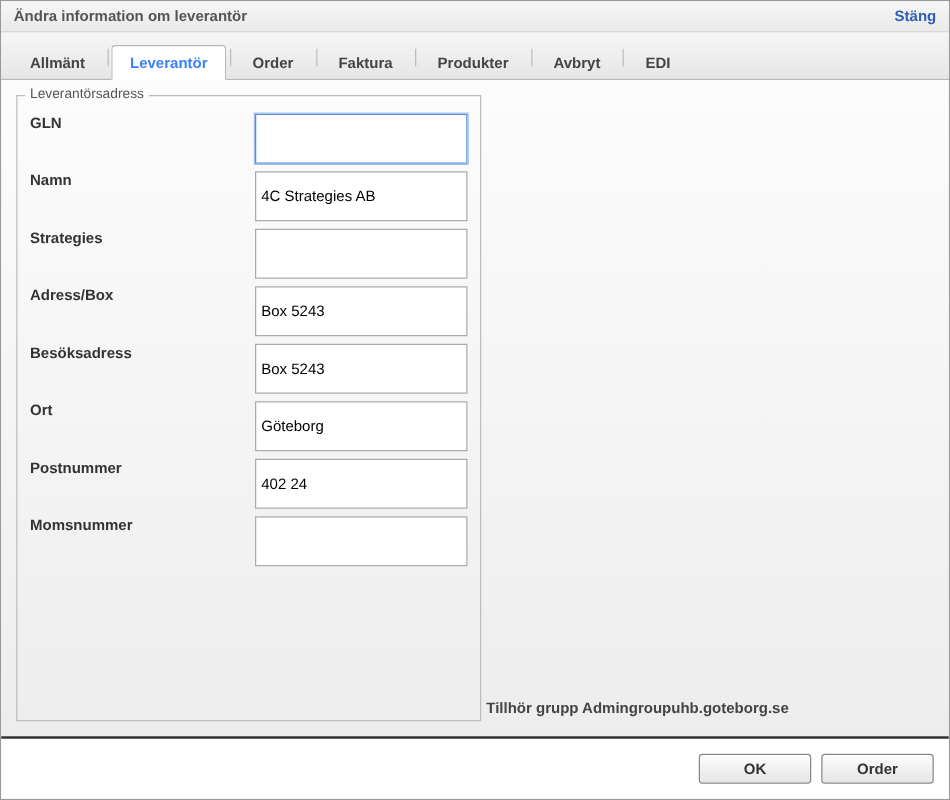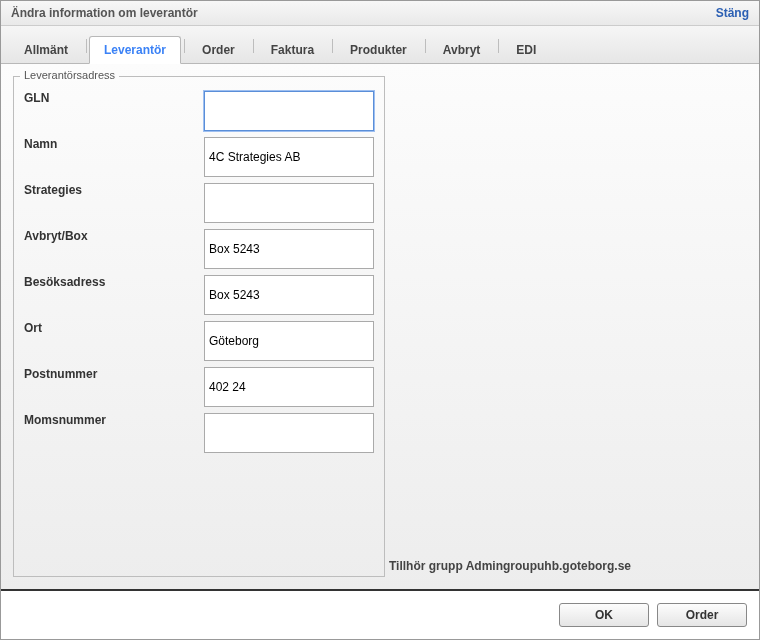--- a/index.html
+++ b/index.html
@@ -179,21 +179,21 @@
       </div>
       <div class="form-row">
         <label>Namn</label>
         <input type="text" value="4C Strategies AB" style="">
       </div>
       <div class="form-row">
         <label>Strategies</label>
         <input type="text" value="" style="">
       </div>
       <div class="form-row">
-        <label>Avbryt/Box</label>
+        <label>Adress/Box</label>
         <input type="text" value="Box 5243" style="">
       </div>
       <div class="form-row">
         <label>Besöksadress</label>
         <input type="text" value="Box 5243" style="">
       </div>
       <div class="form-row">
         <label>Ort</label>
         <input type="text" value="Göteborg" style="">
       </div>

